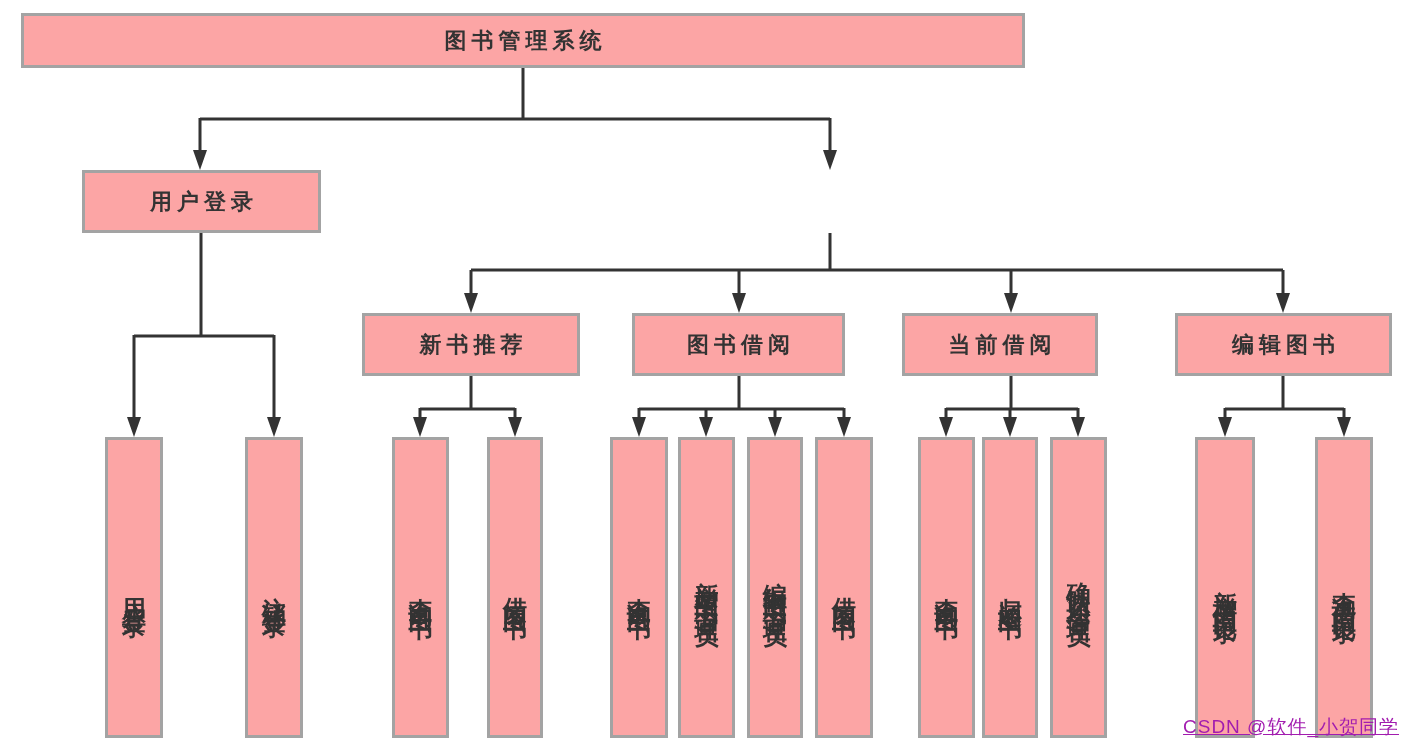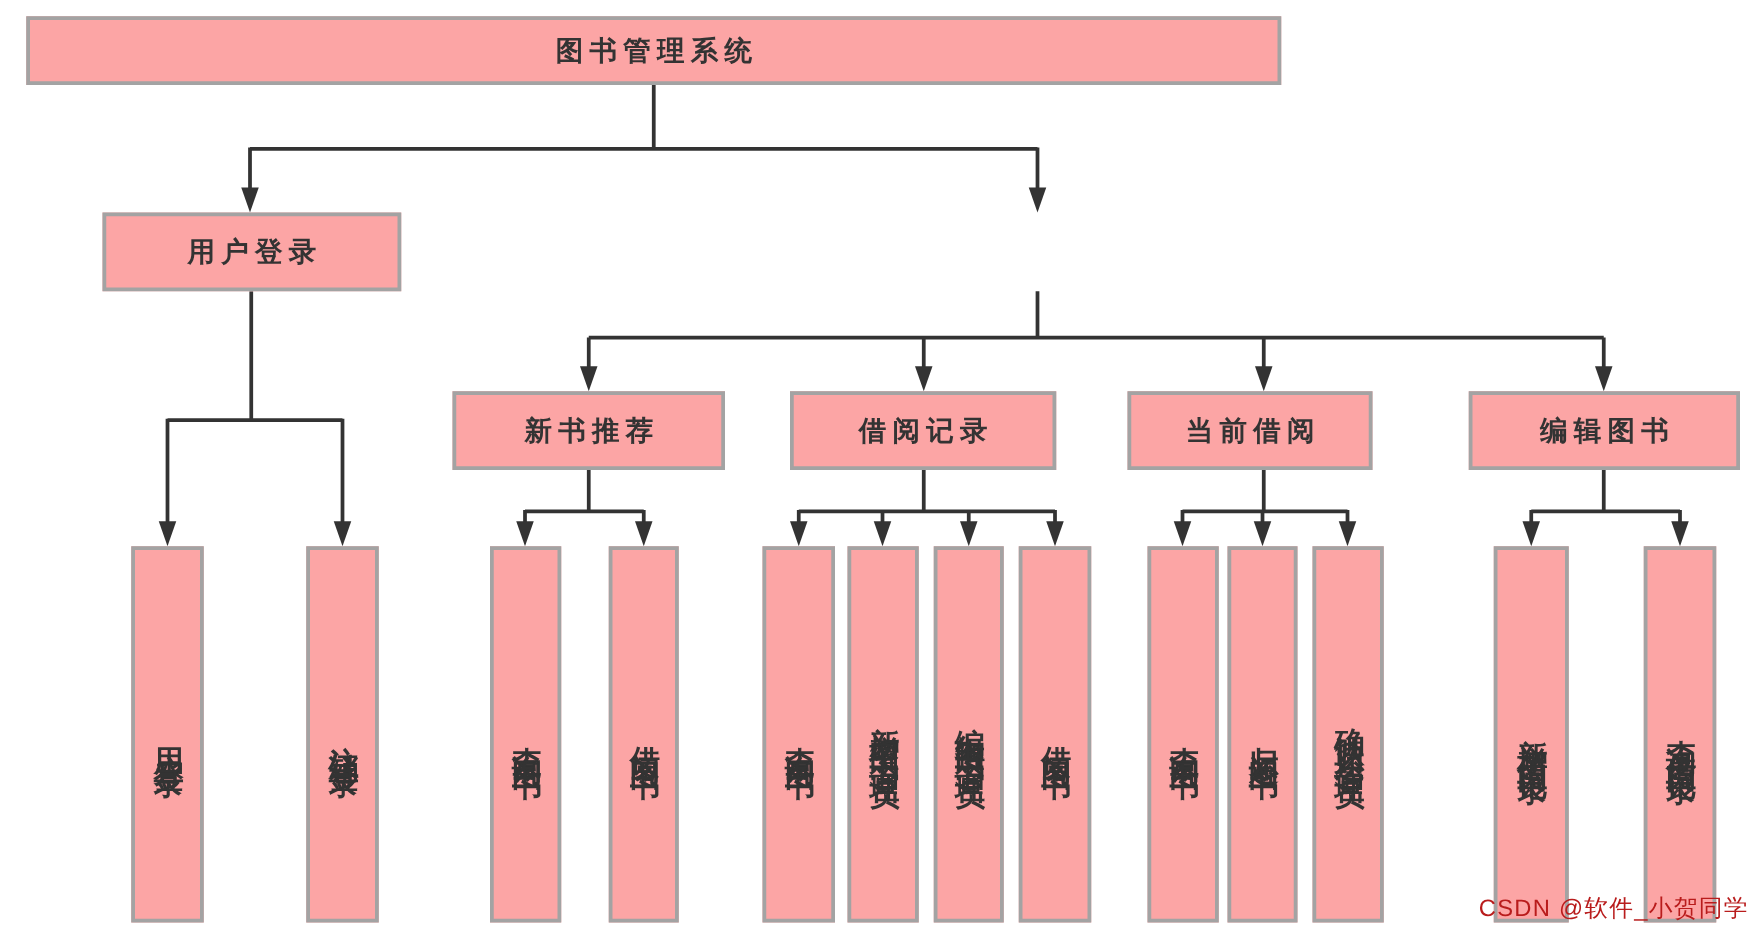--- a/index.html
+++ b/index.html
@@ -35,23 +35,24 @@
     font-size:24px;
     letter-spacing:6px;
     line-height:1;
     padding-top:4px;
   }
   .watermark{
     position:absolute;
     left:1183px;top:714px;
     font-size:19px;
     letter-spacing:1px;
-    color:#b91c1c;
+    color:#a21caf;
     z-index:6;
     white-space:nowrap;
+    text-decoration:underline;
   }
 </style>
 </head>
 <body>
 
 <div class="canvas">
 
   <svg class="wires" width="1405" height="747" viewBox="0 0 1405 747" aria-hidden="true">
     <path fill="none" stroke="#333333" stroke-width="3" d="
       M523 68 V119  M200 119 H830  M200 118 V153  M830 118 V153
@@ -84,21 +85,21 @@
       <polygon points="1218,417 1232,417 1225,437"></polygon>
       <polygon points="1337,417 1351,417 1344,437"></polygon>
     </g>
   </svg>
 
   <div class="box h" style="left:21px;top:13px;width:1004px;height:55px">图书管理系统</div>
 
   <div class="box h" style="left:82px;top:170px;width:239px;height:63px">用户登录</div>
 
   <div class="box h" style="left:362px;top:313px;width:218px;height:63px">新书推荐</div>
-  <div class="box h" style="left:632px;top:313px;width:213px;height:63px">借阅记录</div>
+  <div class="box h" style="left:632px;top:313px;width:213px;height:63px">图书借阅</div>
   <div class="box h" style="left:902px;top:313px;width:196px;height:63px">当前借阅</div>
   <div class="box h" style="left:1175px;top:313px;width:217px;height:63px">编辑图书</div>
 
   <div class="box v" style="left:105px;top:437px;width:58px;height:301px">用户登录</div>
   <div class="box v" style="left:245px;top:437px;width:58px;height:301px">注销登录</div>
 
   <div class="box v" style="left:392px;top:437px;width:57px;height:301px">查询图书</div>
   <div class="box v" style="left:487px;top:437px;width:56px;height:301px">借阅图书</div>
 
   <div class="box v" style="left:610px;top:437px;width:58px;height:301px">查询图书</div>

